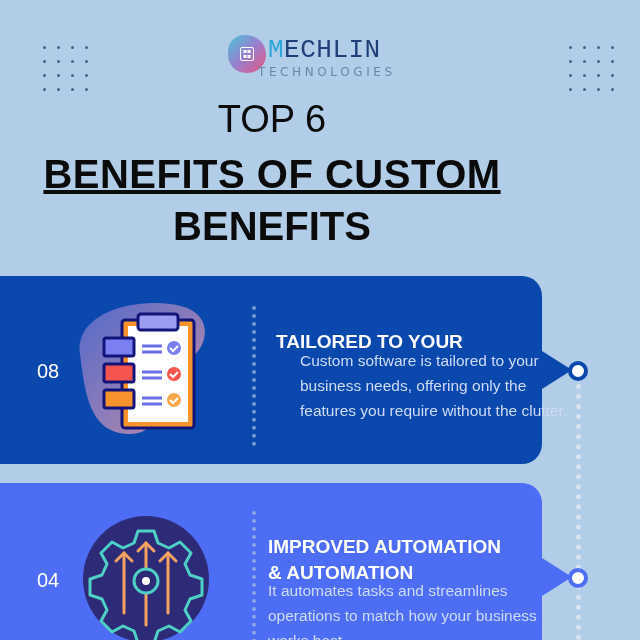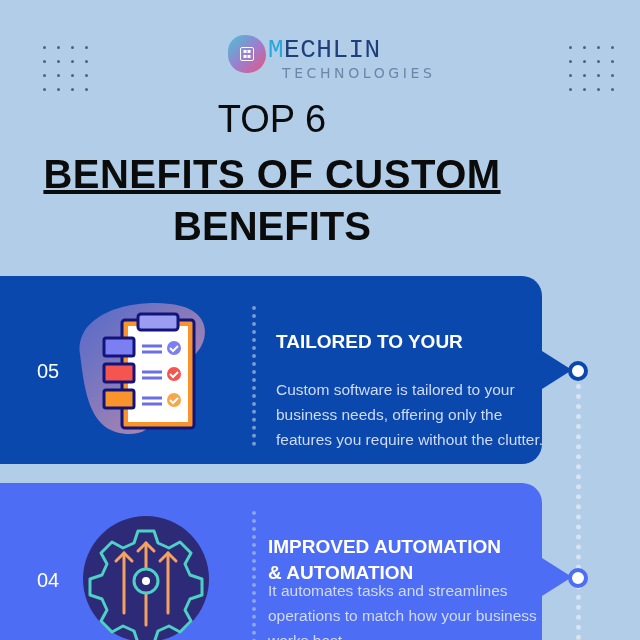--- a/index.html
+++ b/index.html
@@ -6,21 +6,21 @@
   body{width:640px;height:640px;overflow:hidden;background:#b1cde8;position:relative;font-family:"DejaVu Sans","Liberation Sans",sans-serif;}
   .dots{position:absolute;width:56px;height:56px;display:grid;grid-template-columns:repeat(4,1fr);grid-template-rows:repeat(4,1fr);}
   .dots span{width:3px;height:3px;border-radius:50%;background:#4a6384;margin:auto;}
   #dots-left{left:37px;top:40px;}
   #dots-right{left:563px;top:40px;}
   .logo{position:absolute;left:226px;top:33px;width:170px;height:44px;}
   .logo .blob{position:absolute;left:2px;top:2px;width:38px;height:38px;border-radius:45% 55% 50% 50%;background:linear-gradient(135deg,#47c4d4 0%,#9a7fd0 50%,#e6577e 100%);}
   .logo .chip{position:absolute;left:14px;top:14px;width:14px;height:14px;border:1.5px solid #fff;border-radius:2px;box-sizing:border-box;font-size:6px;color:#fff;line-height:5px;text-align:center;}
   .logo .name{position:absolute;left:42px;top:2px;font-family:Liberation Mono, monospace;font-size:26px;color:#1f3f7a;letter-spacing:0.5px;}
   .logo .name .m{color:#2ba6d8;}
-  .logo .tag{position:absolute;left:56px;top:32px;font-size:14px;letter-spacing:3.6px;color:#6a86a8;}
+  .logo .tag{position:absolute;left:32px;top:32px;font-size:12px;letter-spacing:3.6px;color:#6a86a8;}
   .title{position:absolute;left:0;width:544px;text-align:center;color:#0b0b0b;}
   #title-top{top:98px;font-size:38px;font-weight:normal;font-family:"Liberation Sans",sans-serif;}
   #title-main1{top:152px;font-size:40px;font-weight:bold;font-family:"Liberation Sans",sans-serif;letter-spacing:0.5px;text-decoration:underline;}
   #title-main2{top:204px;font-size:40px;font-weight:bold;font-family:"Liberation Sans",sans-serif;}
   .card{position:absolute;left:0;width:542px;border-radius:0 20px 20px 0;}
   #card-1{top:276px;height:188px;background:#0a48ad;}
   #card-2{top:483px;height:200px;background:#4d6df5;}
   .card .num{position:absolute;left:37px;font-size:20px;color:#fff;font-family:"Liberation Sans",sans-serif;}
   .card .divider{position:absolute;left:252px;width:4px;border-left:4px dotted rgba(170,190,230,0.7);}
   .card .heading{position:absolute;left:276px;width:260px;color:#fff;font-weight:bold;font-size:19px;line-height:26px;font-family:"Liberation Sans",sans-serif;margin-top:21px;}
@@ -77,21 +77,21 @@
   <div class="tag">TECHNOLOGIES</div>
 </div>
 
 <div class="title" id="title-top">TOP 6</div>
 <div class="title" id="title-main1">BENEFITS OF CUSTOM</div>
 <div class="title" id="title-main2">BENEFITS</div>
 
 <div id="timeline-line"></div>
 
 <div class="card" id="card-1">
-  <div class="num" style="top:84px;">05</div>
+  <div class="num" style="top:84px;">08</div>
   <svg class="illu" style="left:70px;top:18px;" width="150" height="150" viewBox="0 0 150 150">
     <defs>
         <linearGradient id="g1" x1="0" y1="0" x2="1" y2="1">
           <stop offset="0" stop-color="#5f6fd0"></stop>
           <stop offset="1" stop-color="#e39aa8"></stop>
         </linearGradient>
       </defs>
     <path d="M10 60 C5 20 60 5 100 10 C150 15 140 60 110 70 C90 80 100 140 60 140 C20 140 15 100 10 60Z" fill="url(#g1)" opacity="0.85"></path>
     <rect x="52" y="26" width="72" height="108" rx="3" fill="#f8942b" stroke="#13147a" stroke-width="3"></rect>
     <rect x="58" y="32" width="60" height="96" fill="#fff"></rect>
@@ -113,21 +113,21 @@
     <g stroke="#fff" stroke-width="2" fill="none">
         <path d="M100 54 l3 3 l5 -5"></path>
         <path d="M100 80 l3 3 l5 -5"></path>
         <path d="M100 106 l3 3 l5 -5"></path>
       </g>
   </svg>
   <div class="divider" style="top:30px;height:140px;"></div>
   <div class="heading" style="top:32px;">
     <div>TAILORED TO YOUR</div>
   </div>
-  <div class="desc" style="top:101px;">Custom software is tailored to your business needs, offering only the features you require without the clutter.</div>
+  <div class="desc" style="top:72px;margin-left:24px;">Custom software is tailored to your business needs, offering only the features you require without the clutter.</div>
 </div>
 <div class="arrow" style="left:542px;top:351px;border-left:30px solid #0a48ad;"></div>
 <div class="node" style="left:568px;top:361px;border-color:#0a48ad;"></div>
 
 <div class="card" id="card-2">
   <div class="num" style="top:86px;">04</div>
   <svg class="illu" style="left:82px;top:32px;" width="128" height="128" viewBox="0 0 128 128">
     <circle cx="64" cy="64" r="63" fill="#2d2a78"></circle>
     <path d="M56 16 h16 l4 12 l11 5 l11 -6 l11 11 l-6 11 l5 11 l12 4 v16 l-12 4 l-5 11 l6 11 l-11 11 l-11 -6 l-11 5 l-4 12 h-16 l-4 -12 l-11 -5 l-11 6 l-11 -11 l6 -11 l-5 -11 l-12 -4 v-16 l12 -4 l5 -11 l-6 -11 l11 -11 l11 6 l11 -5 Z" fill="none" stroke="#4ed0c5" stroke-width="3" stroke-linejoin="round"></path>
     <g stroke="#f4a261" stroke-width="3" fill="none" stroke-linecap="round">

